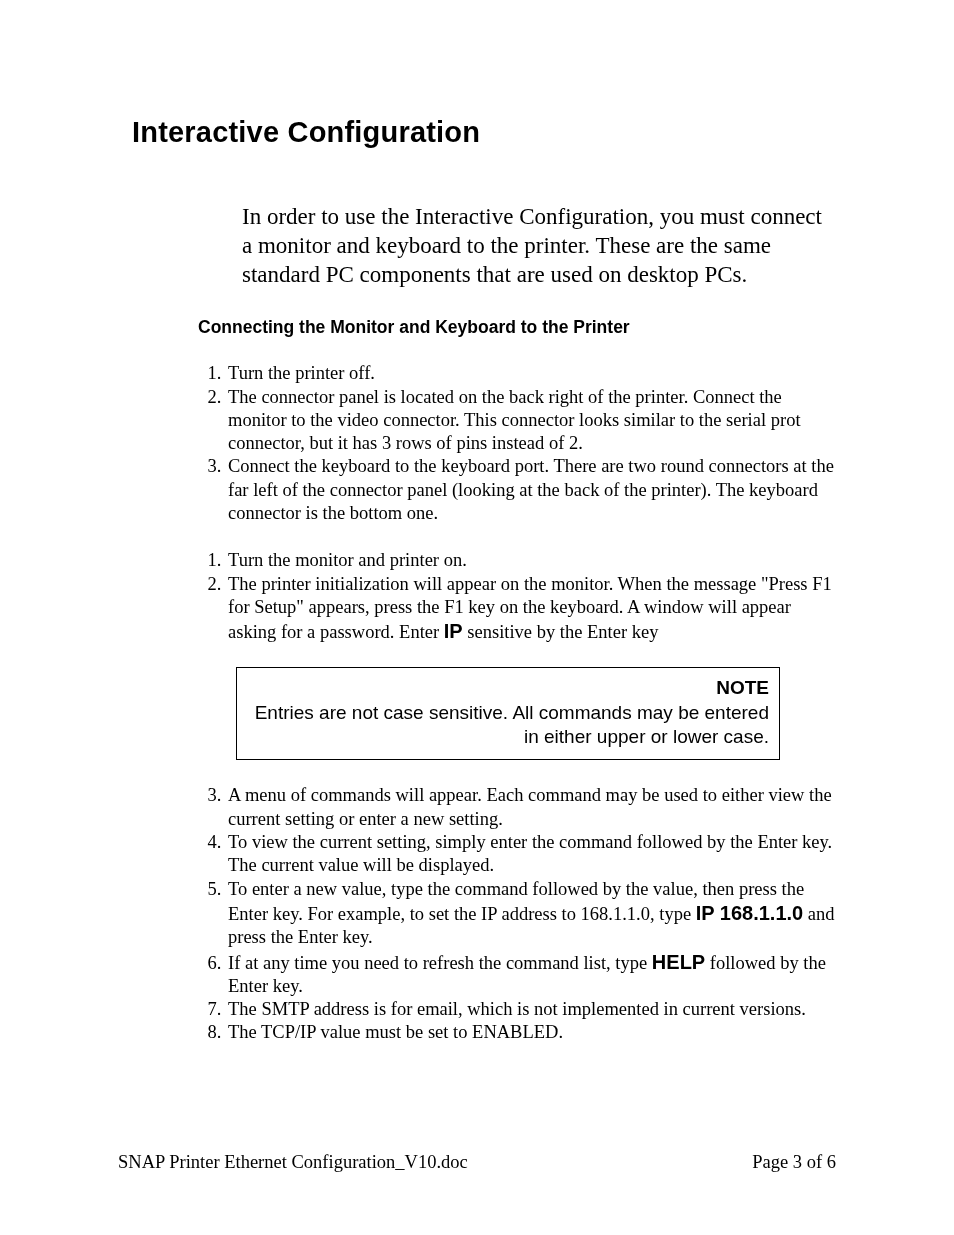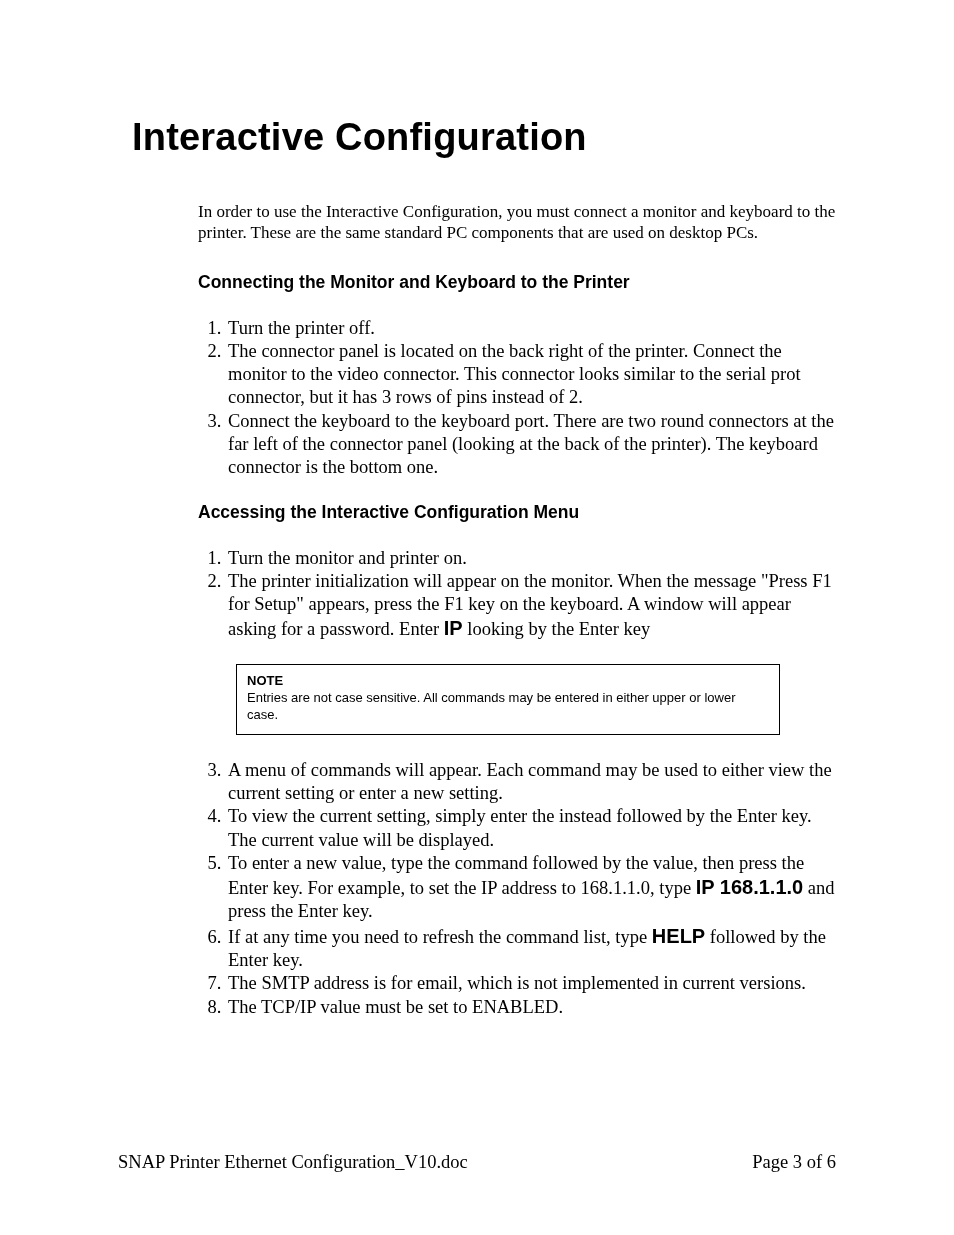--- a/index.html
+++ b/index.html
@@ -10,31 +10,32 @@
       font-family: "Times New Roman", Times, serif;
       color: #000;
       position: relative;
     }
     .page {
       padding: 116px 118px 0 132px;
     }
     h1.title {
       font-family: Arial, Helvetica, sans-serif;
       font-weight: 700;
-      font-size: 38px;
-      margin-bottom: 42px;
+      font-size: 29px;
+      margin-bottom: 54px;
       letter-spacing: 0.2px;
     }
     .body-indent {
       margin-left: 66px;
     }
     .intro {
-      font-size: 17px;
+      font-size: 23px;
       line-height: 1.25;
       margin-bottom: 28px;
+      margin-left: 44px;
     }
     .subhead {
       font-family: Arial, Helvetica, sans-serif;
       font-weight: 700;
       font-size: 17.5px;
       margin-bottom: 14px;
     }
     ol {
       padding-left: 28px;
       font-size: 18.5px;
@@ -44,23 +45,23 @@
     }
     ol li {
       padding-left: 2px;
       margin-bottom: 0px;
     }
     ol li::marker { font-size: 18.5px; }
     .note-box {
       border: 1.2px solid #000;
       margin: 16px 56px 22px 38px;
       padding: 8px 10px 10px 10px;
-      text-align: left;
+      text-align: right;
       font-family: Arial, Helvetica, sans-serif;
-      font-size: 13px;
+      font-size: 19px;
       line-height: 1.28;
     }
     .note-box .note-label {
       font-weight: 700;
       display: block;
       margin-bottom: 1px;
     }
     .bold-cmd {
       font-family: Arial, Helvetica, sans-serif;
       font-weight: 700;
@@ -89,35 +90,34 @@
     <p class="intro">In order to use the Interactive Configuration, you must connect a monitor and keyboard to the printer. These are the same standard PC components that are used on desktop PCs.</p>
 
     <div class="subhead">Connecting the Monitor and Keyboard to the Printer</div>
 
     <ol>
       <li>Turn the printer off.</li>
       <li>The connector panel is located on the back right of the printer. Connect the monitor to the video connector. This connector looks similar to the serial prot connector, but it has 3 rows of pins instead of 2.</li>
       <li>Connect the keyboard to the keyboard port. There are two round connectors at the far left of the connector panel (looking at the back of the printer). The keyboard connector is the bottom one.</li>
     </ol>
 
-    <div class="subhead">Accessing the Interactive Configuration Menu</div>
 
     <ol>
       <li>Turn the monitor and printer on.</li>
-      <li><span>The printer initialization will appear on the monitor. When the message "Press F1 for Setup" appears, press the F1 key on the keyboard. A window will appear asking for a password. Enter </span><span class="bold-cmd">IP</span><span> looking by the Enter key</span></li>
+      <li><span>The printer initialization will appear on the monitor. When the message "Press F1 for Setup" appears, press the F1 key on the keyboard. A window will appear asking for a password. Enter </span><span class="bold-cmd">IP</span><span> sensitive by the Enter key</span></li>
     </ol>
 
     <div class="note-box">
       <span class="note-label">NOTE</span>
       <span>Entries are not case sensitive. All commands may be entered in either upper or lower case.</span>
     </div>
 
     <ol start="3">
       <li>A menu of commands will appear. Each command may be used to either view the current setting or enter a new setting.</li>
-      <li>To view the current setting, simply enter the instead followed by the Enter key. The current value will be displayed.</li>
+      <li>To view the current setting, simply enter the command followed by the Enter key. The current value will be displayed.</li>
       <li><span>To enter a new value, type the command followed by the value, then press the Enter key. For example, to set the IP address to 168.1.1.0, type </span><span class="bold-cmd">IP 168.1.1.0</span><span> and press the Enter key.</span></li>
       <li><span>If at any time you need to refresh the command list, type </span><span class="bold-cmd">HELP</span><span> followed by the Enter key.</span></li>
       <li>The SMTP address is for email, which is not implemented in current versions.</li>
       <li>The TCP/IP value must be set to ENABLED.</li>
     </ol>
 
   </div>
 
 </div>
 

